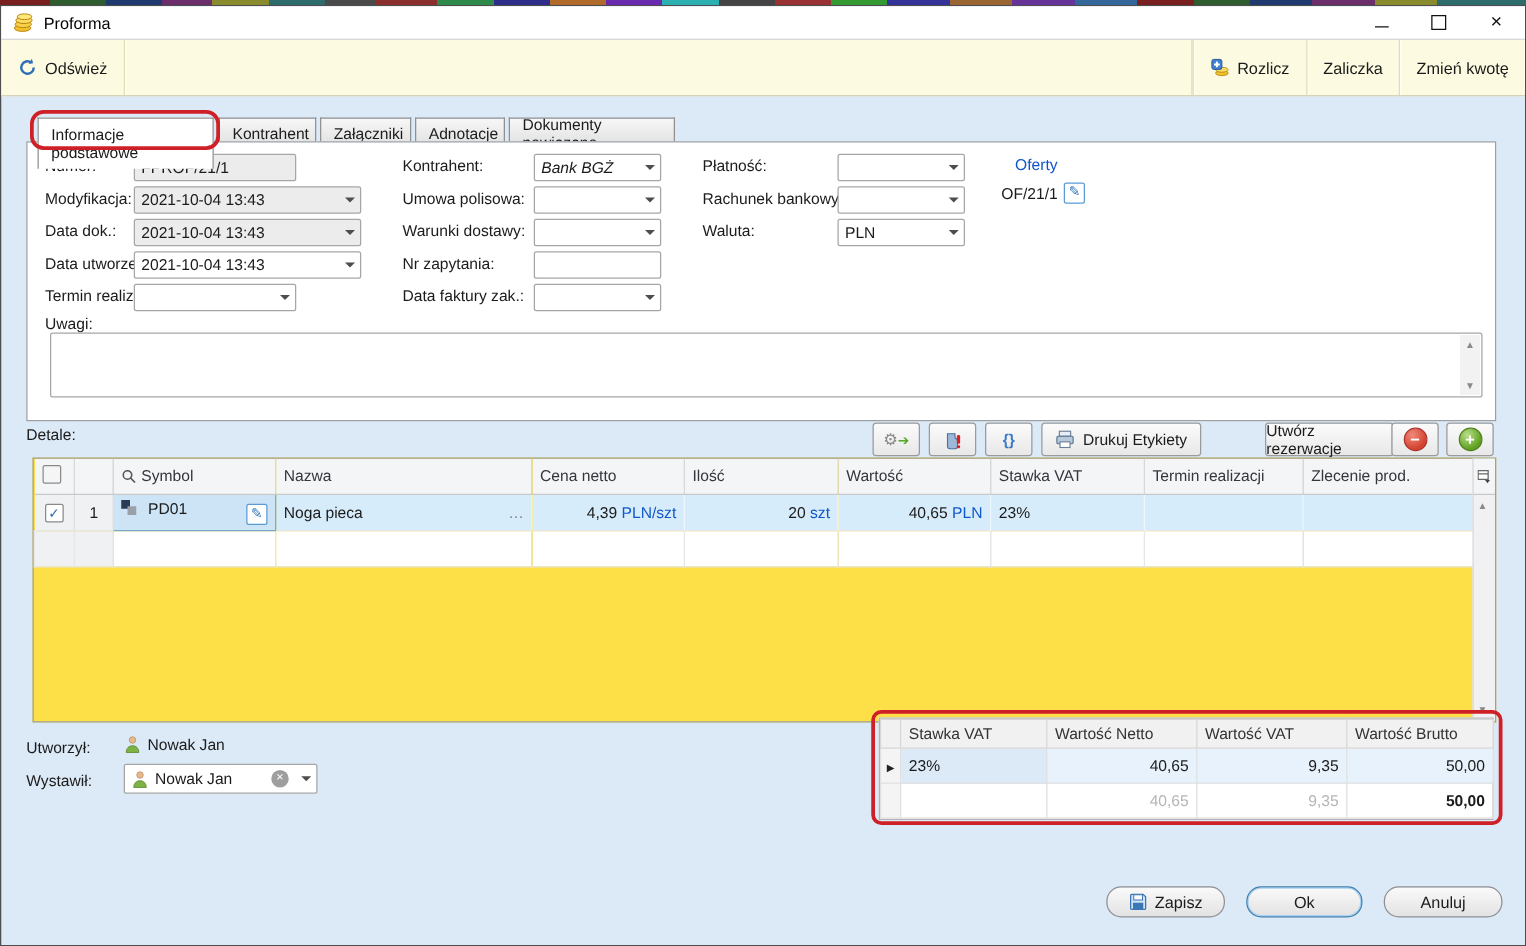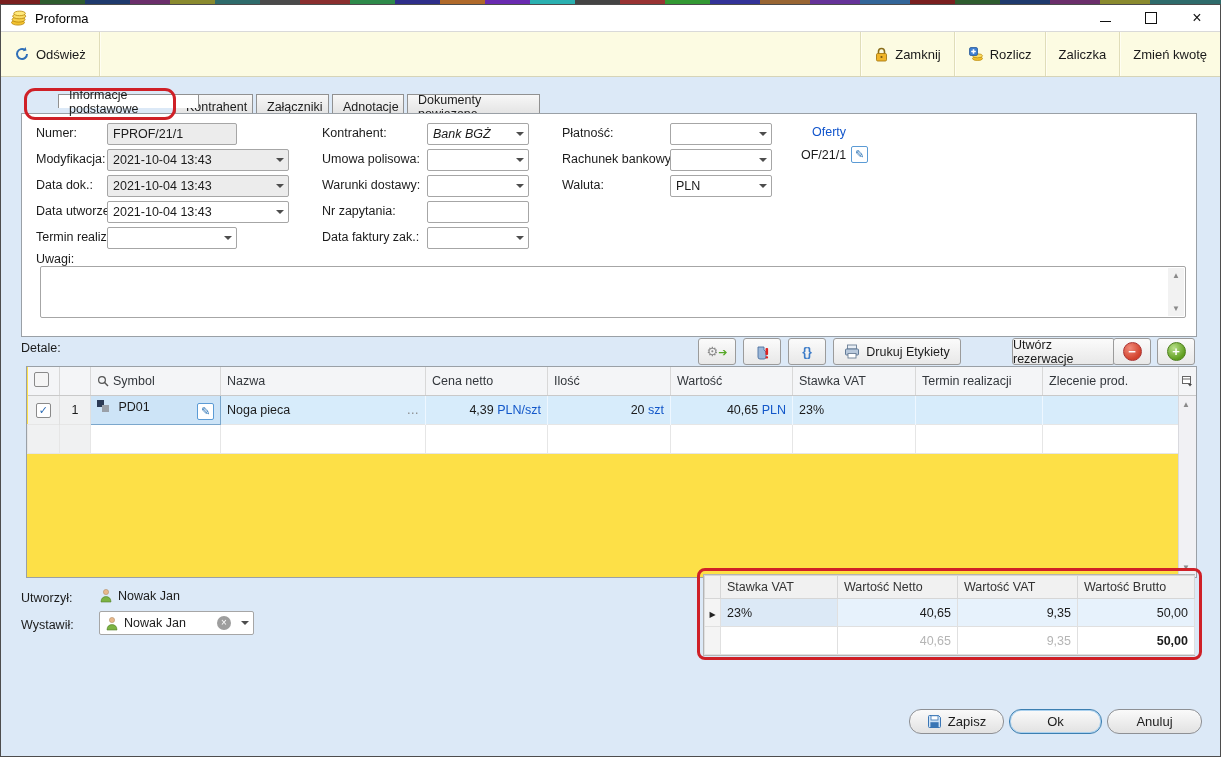--- a/index.html
+++ b/index.html
@@ -18,21 +18,21 @@
   .glyph-min{width:11px;border-bottom:1.4px solid #111;margin-top:6px;}
   .glyph-max{width:10px;height:10px;border:1.3px solid #111;}
   .glyph-close{font-size:16px;color:#111;line-height:1;}
   
   .toolbar{left:0;top:26px;width:1219px;height:46px;background:#fcfbe2;border-top:1px solid #d9d9d9;border-bottom:1px solid #d6d4b8;display:flex;align-items:stretch;}
   .tbbtn{display:flex;align-items:center;gap:6px;padding:0 13px;font-size:13px;color:#1a1a1a;cursor:default;}
   .tbsep{width:1px;background:#e0ddb9;box-shadow:1px 0 0 #fffef2;}
   .tb-spacer{flex:1;}
   
   .tab{position:absolute;top:89px;height:24px;background:linear-gradient(#f7f7f7,#dfdfdf);border:1px solid #919191;border-bottom:none;display:flex;align-items:center;padding:0 10px;font-size:12.5px;color:#1b1b1b;box-sizing:border-box;}
-  .tab.active{background:#fff;height:14px;z-index:3;margin-left:28px;}
+  .tab.active{background:#fff;height:41px;z-index:3;}
   .annotation{border:3px solid #cf2027;border-radius:11px;z-index:9;pointer-events:none;background:transparent;}
   
   .panel{left:20px;top:108px;width:1176px;height:224px;background:#fff;border:1px solid #9aa0a6;z-index:2;}
   .lbl{position:absolute;font-size:12.5px;color:#1b1b1b;white-space:nowrap;}
   .editor{position:absolute;height:22px;background:#fff;border:1px solid #a6a6a6;border-radius:2px;display:flex;align-items:center;box-sizing:border-box;}
   .editor.gray{background:#ececec;}
   .editor .val{flex:1;padding:0 5px;font-size:12.5px;color:#1b1b1b;white-space:nowrap;overflow:hidden;}
   .dbtn{width:17px;align-self:stretch;display:flex;align-items:center;justify-content:center;}
   .caret{width:0;height:0;border-left:4px solid transparent;border-right:4px solid transparent;border-top:4px solid #4d4d4d;}
   .link{color:#1155cc;font-size:12.5px;}
@@ -68,21 +68,21 @@
   .vat{left:702px;top:569px;width:492px;background:#fff;border:1px solid #b4b4b4;}
   .vat table{border-collapse:collapse;table-layout:fixed;width:490px;font-size:12.5px;color:#1b1b1b;}
   .vat th{height:22px;background:#f1f1f1;border:1px solid #d6d6d6;font-weight:normal;text-align:left;padding:0 6px;color:#333;}
   .vat td{height:27px;border:1px solid #e0e0e0;padding:0 6px;}
   .vat .r1 td{background:#e7f2fc;}
   .vat .r1 td.first{background:#dce9f6;}
   .vat .muted{color:#b5b5b5;}
   .num{text-align:right;}
   .suma{font-size:21px;font-weight:bold;color:#000;}
   
-  .btn{height:25px;background:linear-gradient(#fafafa,#e2e2e2);border:1px solid #8e9094;border-radius:12px;display:flex;align-items:center;justify-content:center;gap:6px;font-size:13px;color:#1b1b1b;box-sizing:border-box;}
+  .btn{height:25px;background:linear-gradient(#fafafa,#e2e2e2);border:1px solid #8e9094;border-radius:12px;display:flex;align-items:center;justify-content:center;gap:6px;font-size:13px;color:#1b1b1b;box-sizing:border-box;margin-left:12px;}
   .btn.focus{border:1px solid #3c7fb1;box-shadow:0 0 0 1px #a9d0ee inset;}
   .sq-icons{position:relative;width:13px;height:13px;}
   .sq-icons i{position:absolute;display:block;}
 </style>
 </head>
 <body>
 
 <div class="screen">
   <div class="abs desktop-strip"></div>
 
@@ -117,30 +117,20 @@
           <svg width="16" height="16" viewBox="0 0 16 16">
             <path d="M13 8a5 5 0 1 1-2-4" fill="none" stroke="#2f6fb8" stroke-width="2"></path>
             <path d="M11.5 1l1 3.6-3.6.6z" fill="#2f6fb8"></path>
           </svg>
         </span>
         <span>Odśwież</span>
       </div>
       <div class="tbsep"></div>
       <div class="tb-spacer"></div>
       <div class="tbsep"></div>
-      <div class="tbbtn">
-        <span style="display:inline-flex;">
-          <svg width="15" height="15" viewBox="0 0 15 15">
-            <path d="M4.5 7V4.5a3 3 0 0 1 6 0V7" fill="none" stroke="#8a6d1a" stroke-width="1.6"></path>
-            <rect x="2.5" y="6.5" width="10" height="7.5" rx="1.2" fill="#f0b429" stroke="#a87b12" stroke-width="0.9"></rect>
-            <circle cx="7.5" cy="10" r="1.1" fill="#7a5a0e"></circle>
-          </svg>
-        </span>
-        <span>Zamknij</span>
-      </div>
       <div class="tbsep"></div>
       <div class="tbbtn">
         <span style="display:inline-flex;">
           <svg width="16" height="16" viewBox="0 0 16 16">
             <ellipse cx="9.5" cy="12.5" rx="5" ry="2" fill="#f2c12e" stroke="#b8860b" stroke-width="0.7"></ellipse>
             <ellipse cx="9.5" cy="9.8" rx="5" ry="2" fill="#fadb63" stroke="#b8860b" stroke-width="0.7"></ellipse>
             <rect x="1.5" y="1.5" width="8" height="8" rx="1.5" fill="#3f7fd0" stroke="#2a5a9a" stroke-width="0.8"></rect>
             <path d="M5.5 3.2v4.6M3.2 5.5h4.6" stroke="#fff" stroke-width="1.6"></path>
           </svg>
         </span>

